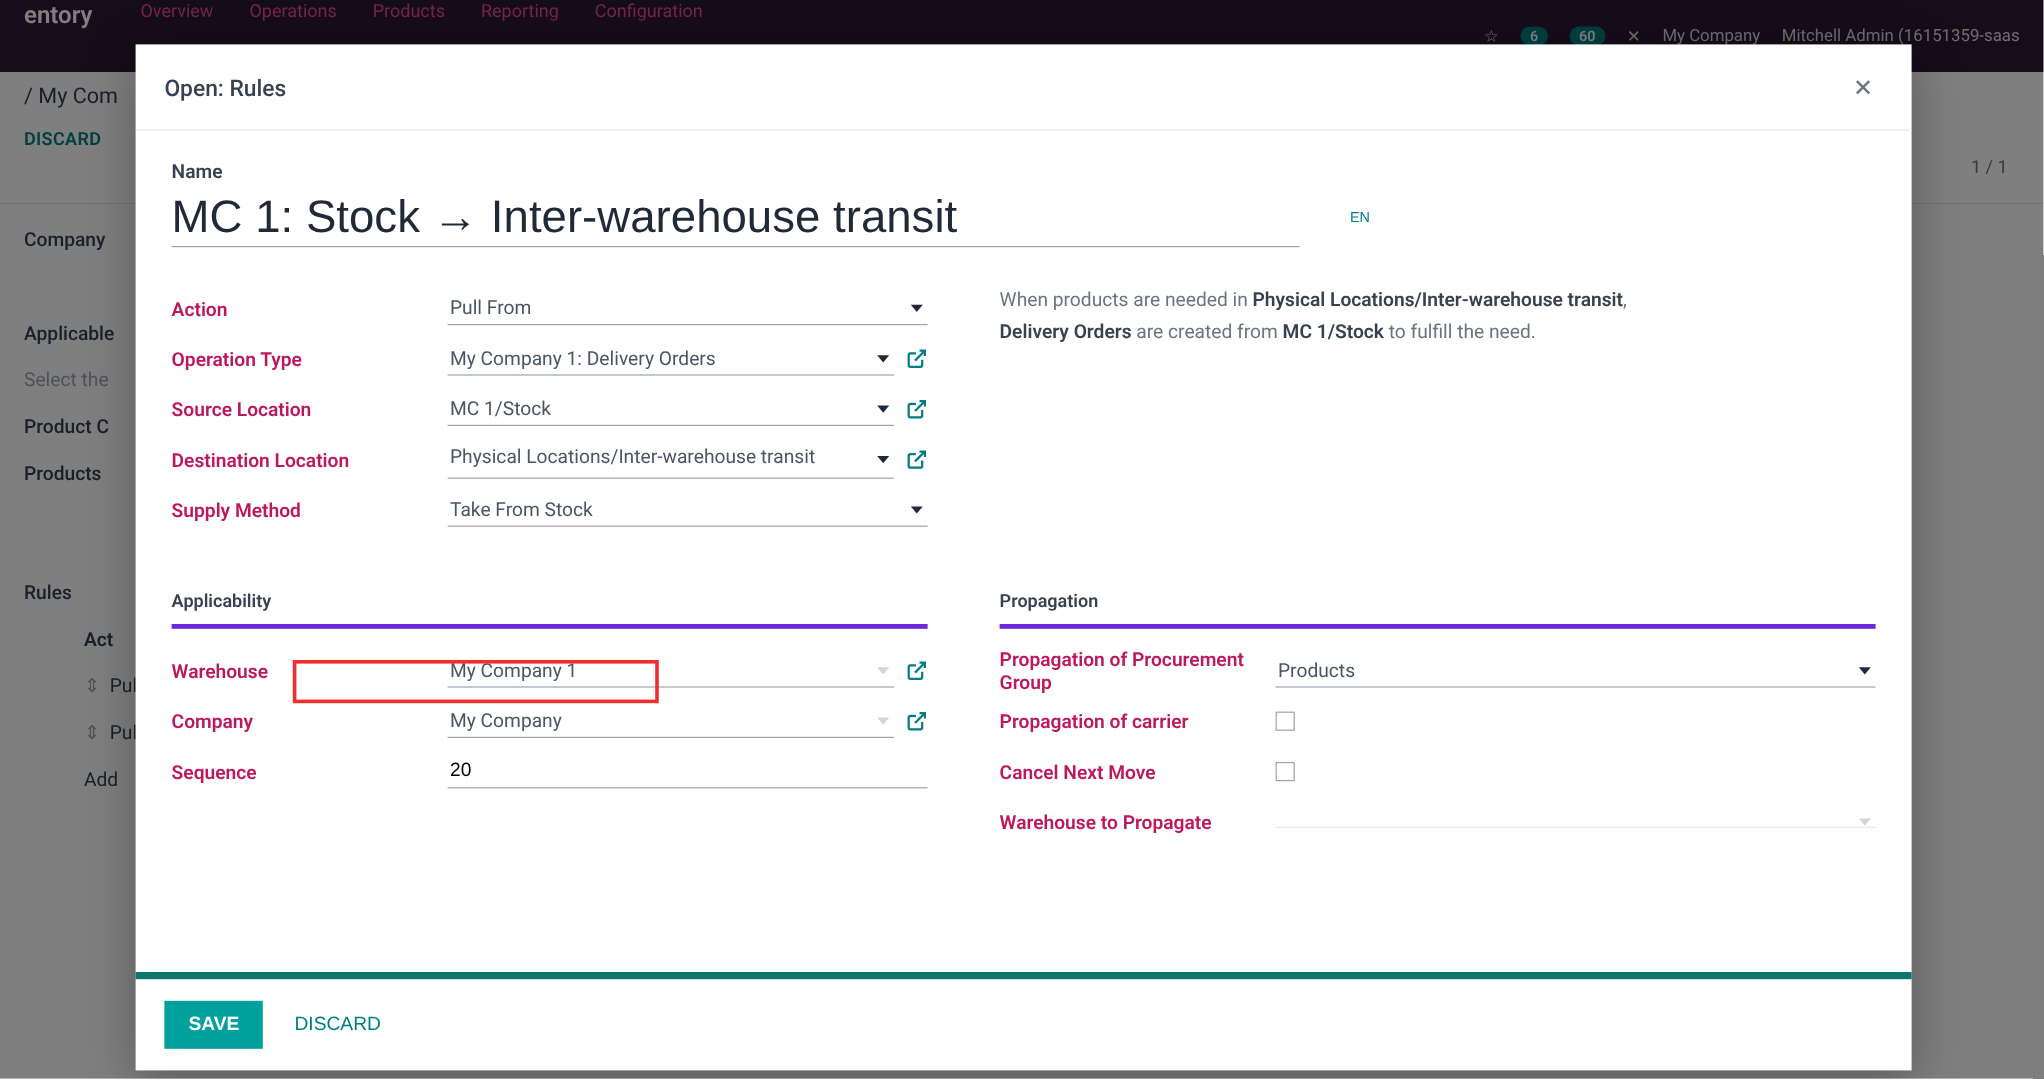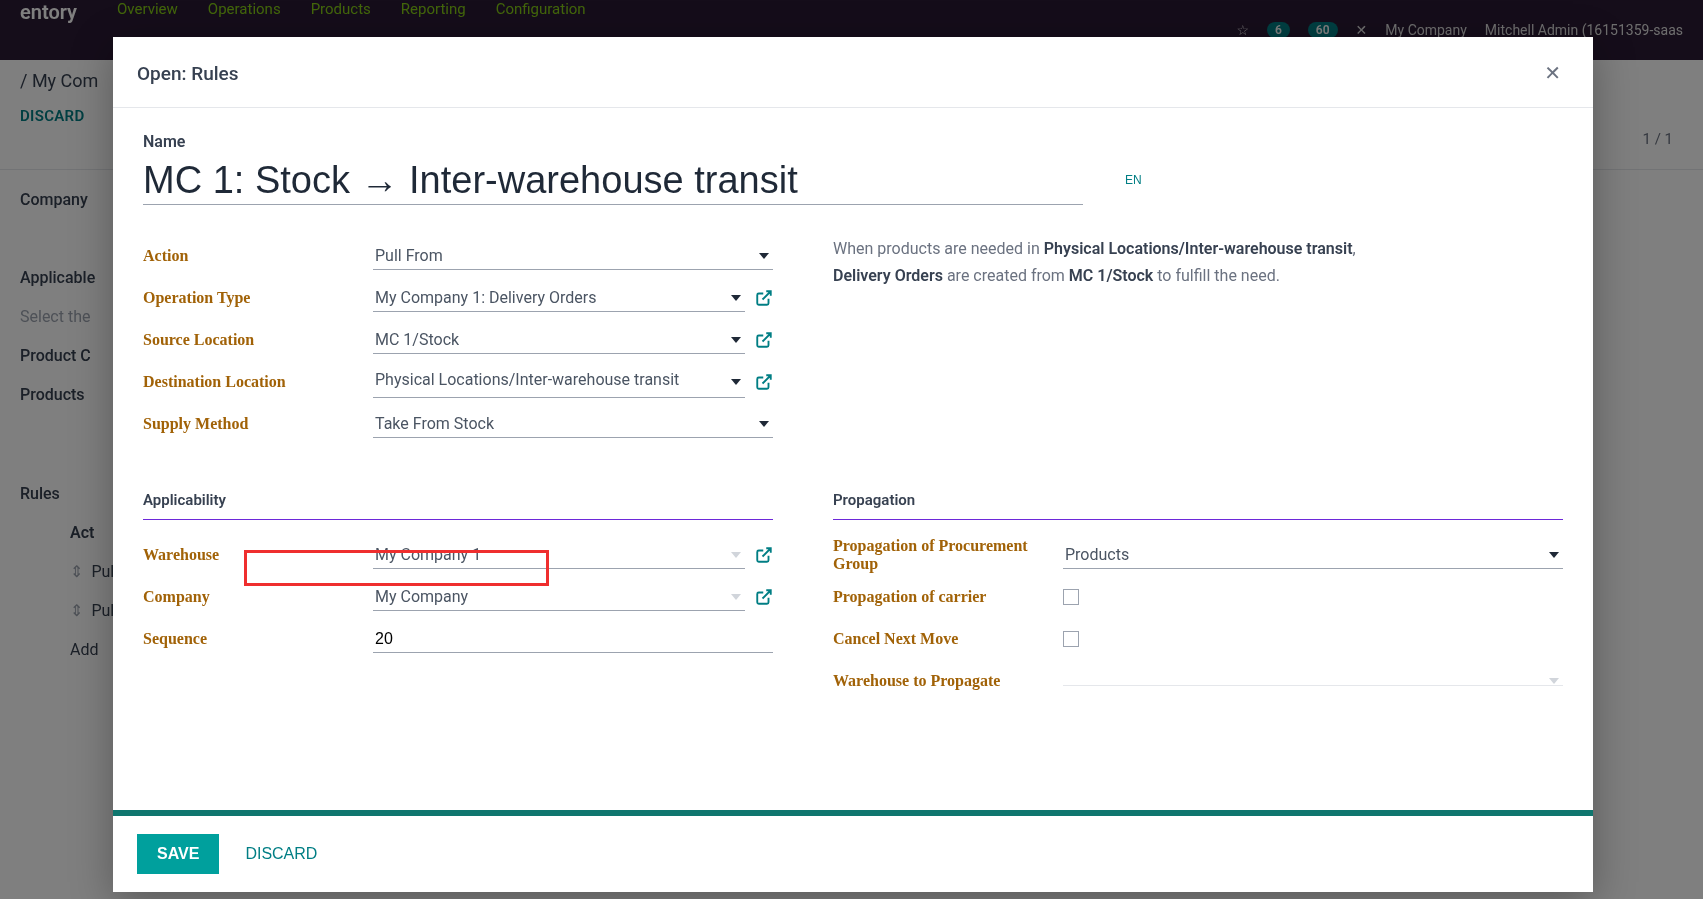--- a/index.html
+++ b/index.html
@@ -15,21 +15,21 @@
   
   .bg-topnav {
     position: absolute; top:0; left:0; right:0; height:60px;
     background:#2b1a35;
     color:#ddd;
     display:flex; 
     padding:0 20px;
     font-size:15px;
   }
   .bg-topnav .brand { font-size:20px; font-weight:600; color:#fff; margin-right:40px;}
-  .bg-topnav .item { margin-right:30px; color:#84cc16;}
+  .bg-topnav .item { margin-right:30px; color:#ec4899;}
   .bg-topnav .spacer { flex:1; }
   .bg-topnav .right { display:flex; align-items:center; gap:18px; font-size:14px;}
   .badge-green { background:#017e84; color:#fff; border-radius:10px; padding:1px 8px; font-size:12px; font-weight:600;}
   .bg-sub {
     position:absolute; top:60px; left:0; right:0; height:110px;
     background:#fff; border-bottom:1px solid #e5e7eb;
     padding:10px 20px;
   }
   .bg-sub .bc { color:#374151; font-size:18px; margin-bottom:16px;}
   .bg-sub .discard { color:#017e84; font-weight:600; font-size:15px; letter-spacing:0.3px;}
@@ -73,21 +73,21 @@
   .name-input {
     font-size:38px; font-weight:400; color:#1f2937;
     border:none; border-bottom:1px solid #9ca3af;
     padding:6px 0 2px; width:940px;
     background:transparent;
   }
   .lang-btn { color:#017e84; font-size:12px; font-weight:400; cursor:pointer; padding-bottom:18px; background:none; border:none;}
   .cols { display:flex; gap:60px; }
   .col { flex:1; }
   .frow { display:flex; align-items:center; min-height:42px; }
-  .flabel { width:230px; font-size:16px; font-weight:600; color:#a16207;font-family:Liberation Serif, serif; }
+  .flabel { width:230px; font-size:16px; font-weight:600; color:#be185d; }
   .finput-wrap { flex:1; display:flex; align-items:center; gap:10px;}
   .finput {
     flex:1; position:relative;
     border-bottom:1px solid #9ca3af;
     padding:4px 22px 4px 2px;
     font-size:16px; color:#4b5563;
     cursor:pointer;
     background:transparent;
   }
   .finput-ro { cursor:default; }
@@ -100,21 +100,21 @@
   }
   .finput .caret-gray { border-top-color:#d1d5db; }
   .ext-icon {
     color:#017e84; cursor:pointer; flex-shrink:0;
   }
   .ext-icon svg { width:18px; height:18px; display:block; }
   .desc { font-size:16px; color:#6b7280; line-height:1.7; }
   .desc b { color:#374151; font-weight:600; }
   .section-title {
     font-size:15px; font-weight:600; color:#374151;
-    border-bottom:1px solid #6d28d9;
+    border-bottom:4px solid #6d28d9;
     padding:8px 0 10px; margin:38px 0 14px;
   }
   .highlight-box {
     border:3px solid #ef2e2e;
     position:absolute;
     left:131px; top:513px;
     width:305px; height:36px;
     pointer-events:none;
   }
   .check {

